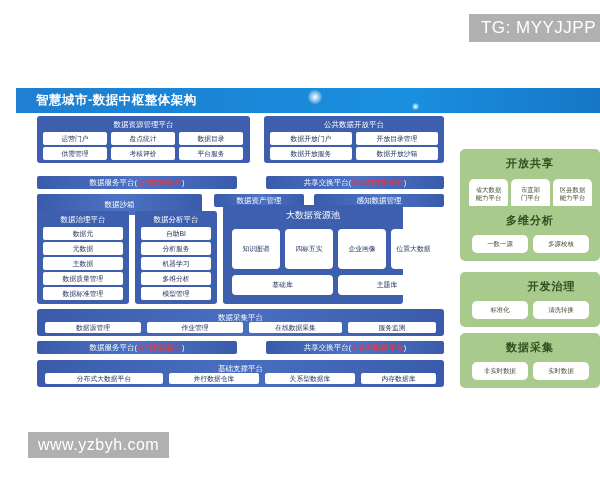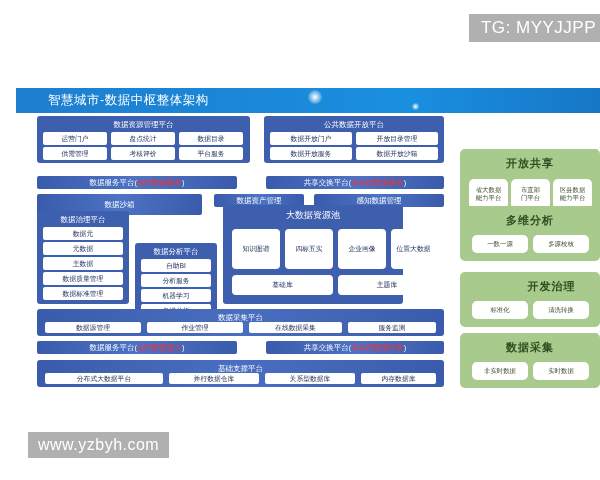--- a/index.html
+++ b/index.html
@@ -20,21 +20,21 @@
   #wm-top{right:8px;top:14px;padding:4px 12px;font-size:17px;}
   #wm-bottom{left:12px;bottom:22px;padding:4px 10px;font-size:16px;}
 
   
   .banner{
     position:absolute;left:0;top:88px;width:600px;height:25px;
     background:linear-gradient(90deg,#1f7fd0 0%,#1b86d6 35%,#1a8fe0 65%,#1675c4 100%);
     display:flex;align-items:center;
   }
   .banner .btxt{
-    color:#ffffff;font-size:12.5px;font-weight:normal;margin-left:32px;
+    color:#ffffff;font-size:12.5px;font-weight:bold;margin-left:20px;
     letter-spacing:.5px;white-space:nowrap;
   }
   .banner .dot{position:absolute;border-radius:50%;background:radial-gradient(circle,#ffffff 0%,rgba(255,255,255,.15) 70%,rgba(255,255,255,0) 100%);}
   .banner .d1{width:14px;height:14px;left:292px;top:2px;}
   .banner .d2{width:7px;height:7px;left:396px;top:15px;}
 
   
   .blk{
     position:absolute;background:#3e5fae;border-radius:3px;
     box-sizing:border-box;
@@ -127,21 +127,21 @@
 
   <div class="blk" style="left:21px;top:211px;width:92px;height:93px;">
     <div class="hdr">数据治理平台</div>
     <div class="cell" style="left:6px;top:16px;width:80px;height:13px;">数据元</div>
     <div class="cell" style="left:6px;top:31px;width:80px;height:13px;">元数据</div>
     <div class="cell" style="left:6px;top:46px;width:80px;height:13px;">主数据</div>
     <div class="cell" style="left:6px;top:61px;width:80px;height:13px;">数据质量管理</div>
     <div class="cell" style="left:6px;top:76px;width:80px;height:13px;">数据标准管理</div>
   </div>
 
-  <div class="blk" style="left:119px;top:211px;width:82px;height:93px;margin-top:32px;">
+  <div class="blk" style="left:119px;top:211px;width:82px;height:93px;">
     <div class="hdr">数据分析平台</div>
     <div class="cell" style="left:6px;top:16px;width:70px;height:13px;">自助BI</div>
     <div class="cell" style="left:6px;top:31px;width:70px;height:13px;">分析服务</div>
     <div class="cell" style="left:6px;top:46px;width:70px;height:13px;">机器学习</div>
     <div class="cell" style="left:6px;top:61px;width:70px;height:13px;">多维分析</div>
     <div class="cell" style="left:6px;top:76px;width:70px;height:13px;">模型管理</div>
   </div>
 
   <div class="blk" style="left:207px;top:205px;width:180px;height:99px;">
     <div class="hdr" style="font-size:9px;padding-top:5px;">大数据资源池</div>

